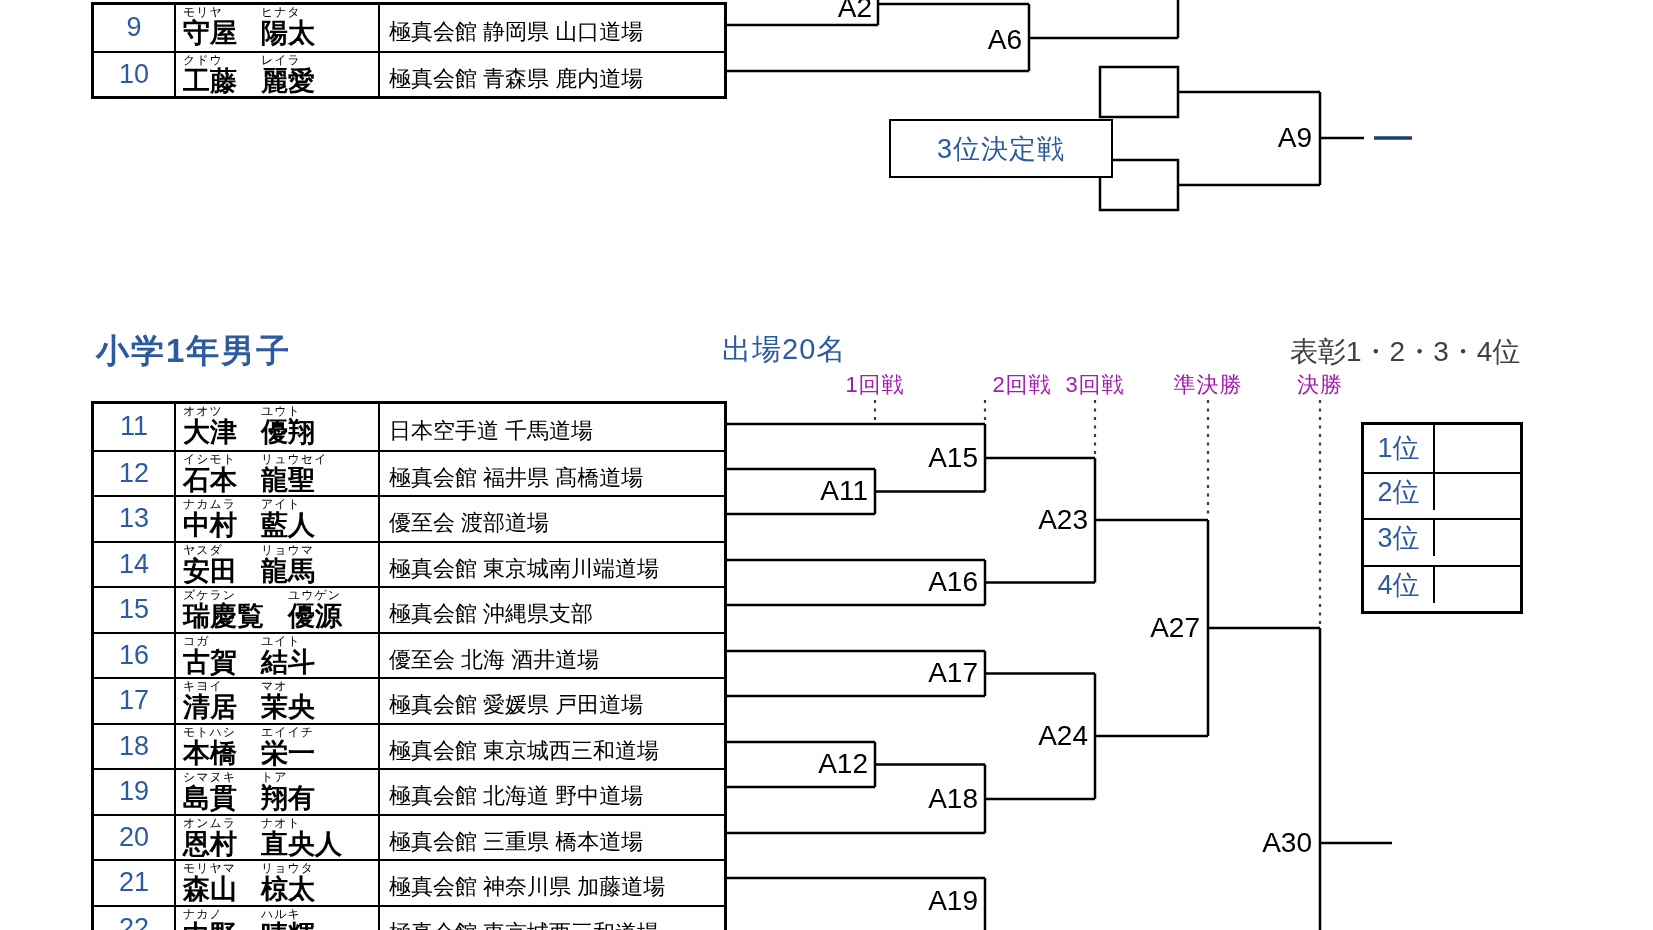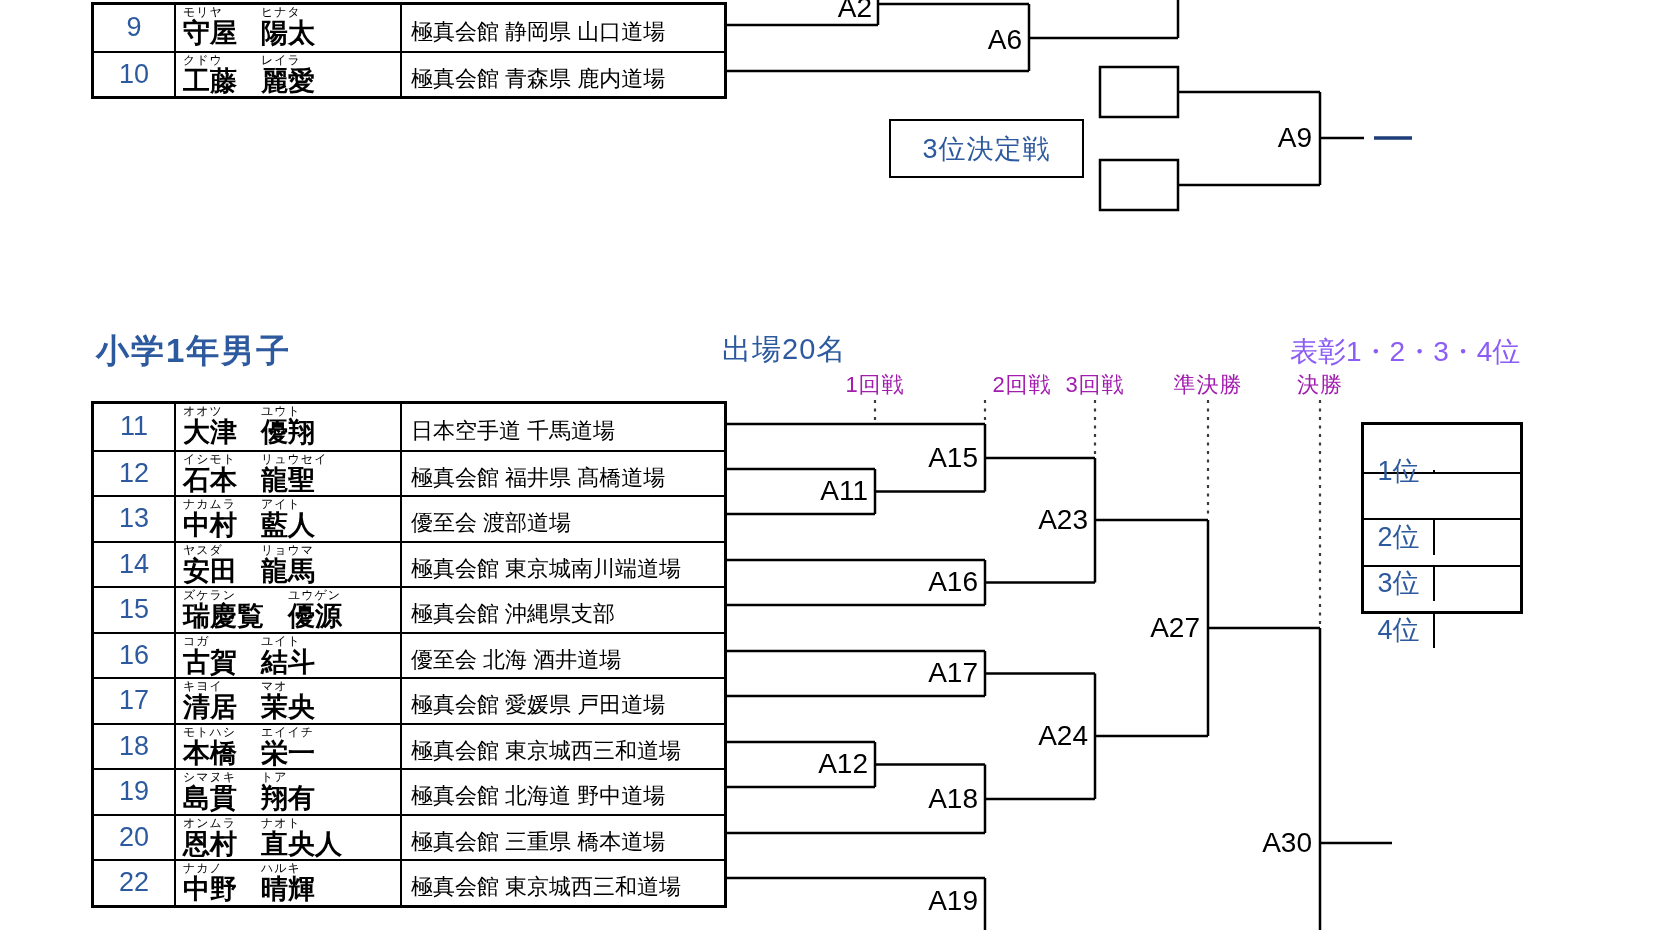--- a/index.html
+++ b/index.html
@@ -8,46 +8,46 @@
     font-family:"Liberation Sans","DejaVu Sans",sans-serif;color:#000;
   }
   svg.lines{position:absolute;left:0;top:0;width:1653px;height:930px;}
 
   
   .roster{position:absolute;left:91px;width:636px;border:3px solid #000;box-sizing:border-box;background:#fff;}
   .trow{display:flex;height:45.5px;box-sizing:border-box;}
   .trow + .trow{border-top:2px solid #000;}
   .c-no{width:82px;border-right:2px solid #000;box-sizing:border-box;display:flex;align-items:center;justify-content:center;
         font-size:27px;color:#2d5a9e;}
-  .c-name{width:226px;border-right:2px solid #000;box-sizing:border-box;padding:1px 12px 0 7px;overflow:hidden;}
+  .c-name{width:204px;border-right:2px solid #000;box-sizing:border-box;padding:1px 12px 0 7px;overflow:hidden;}
   .c-aff{flex:1;display:flex;align-items:center;padding-left:9px;font-size:22px;letter-spacing:0px;white-space:nowrap;overflow:hidden;margin-top:9px;}
   .np{display:inline-block;vertical-align:top;}
   .np2{margin-left:24px;}
   .fg{display:block;font-size:12px;line-height:13px;letter-spacing:1px;white-space:nowrap;}
   .kj{display:block;font-size:27px;line-height:29px;font-weight:600;white-space:nowrap;}
 
   
   .ml{position:absolute;width:98px;text-align:right;font-size:28px;line-height:28px;color:#000;}
 
   
   .h-title{position:absolute;left:96px;top:329px;font-size:33px;font-weight:700;color:#2d5a9e;letter-spacing:2px;}
   .h-entry{position:absolute;left:722px;top:330px;font-size:29px;color:#2d5a9e;letter-spacing:1px;}
-  .h-award{position:absolute;left:1290px;top:333px;font-size:28px;color:#8b5cf6;letter-spacing:0px;}
+  .h-award{position:absolute;left:1290px;top:333px;font-size:28px;color:#404040;letter-spacing:0px;}
   .rnd{position:absolute;top:370px;width:110px;text-align:center;font-size:22px;color:#a21caf;letter-spacing:1px;}
 
   
-  .tpbox{position:absolute;left:889px;top:119px;width:195px;height:59px;border:2.5px solid #000;box-sizing:border-box;
+  .tpbox{position:absolute;left:889px;top:119px;width:224px;height:59px;border:2.5px solid #000;box-sizing:border-box;
          display:flex;align-items:center;justify-content:center;font-size:27px;color:#2d5a9e;letter-spacing:1px;background:#fff;}
 
   
   .ptable{position:absolute;left:1361px;top:422px;width:162px;border:3px solid #000;box-sizing:border-box;background:#fff;}
   .prow{display:flex;height:46.5px;box-sizing:border-box;}
   .prow + .prow{border-top:2.5px solid #000;flex-direction:column;}
   .p-lab{width:71px;border-right:2.5px solid #000;box-sizing:border-box;display:flex;align-items:center;justify-content:center;
-         font-size:27px;color:#2d5a9e;margin-top:45px;}
+         font-size:27px;color:#2d5a9e;}
   .p-val{flex:1;}
 </style>
 </head>
 <body>
 
 <div id="page">
 
   <svg class="lines" viewBox="0 0 1653 930">
     <g stroke="#000" stroke-width="2.5" fill="none">
 
@@ -207,20 +207,27 @@
       <div class="c-aff">極真会館 北海道 野中道場</div>
     </div>
     <div class="trow">
       <div class="c-no">20</div>
       <div class="c-name">
         <span class="np"><span class="fg">オンムラ</span><span class="kj">恩村</span></span><span class="np np2"><span class="fg">ナオト</span><span class="kj">直央人</span></span>
       </div>
       <div class="c-aff">極真会館 三重県 橋本道場</div>
     </div>
     <div class="trow">
+      <div class="c-no">21</div>
+      <div class="c-name">
+        <span class="np"><span class="fg">モリヤマ</span><span class="kj">森山</span></span><span class="np np2"><span class="fg">リョウタ</span><span class="kj">椋太</span></span>
+      </div>
+      <div class="c-aff">極真会館 神奈川県 加藤道場</div>
+    </div>
+    <div class="trow">
       <div class="c-no">22</div>
       <div class="c-name">
         <span class="np"><span class="fg">ナカノ</span><span class="kj">中野</span></span><span class="np np2"><span class="fg">ハルキ</span><span class="kj">晴輝</span></span>
       </div>
       <div class="c-aff">極真会館 東京城西三和道場</div>
     </div>
   </div>
 
   <div class="ml" style="left:770px;top:477px;">A11</div>
   <div class="ml" style="left:880px;top:444px;">A15</div>

